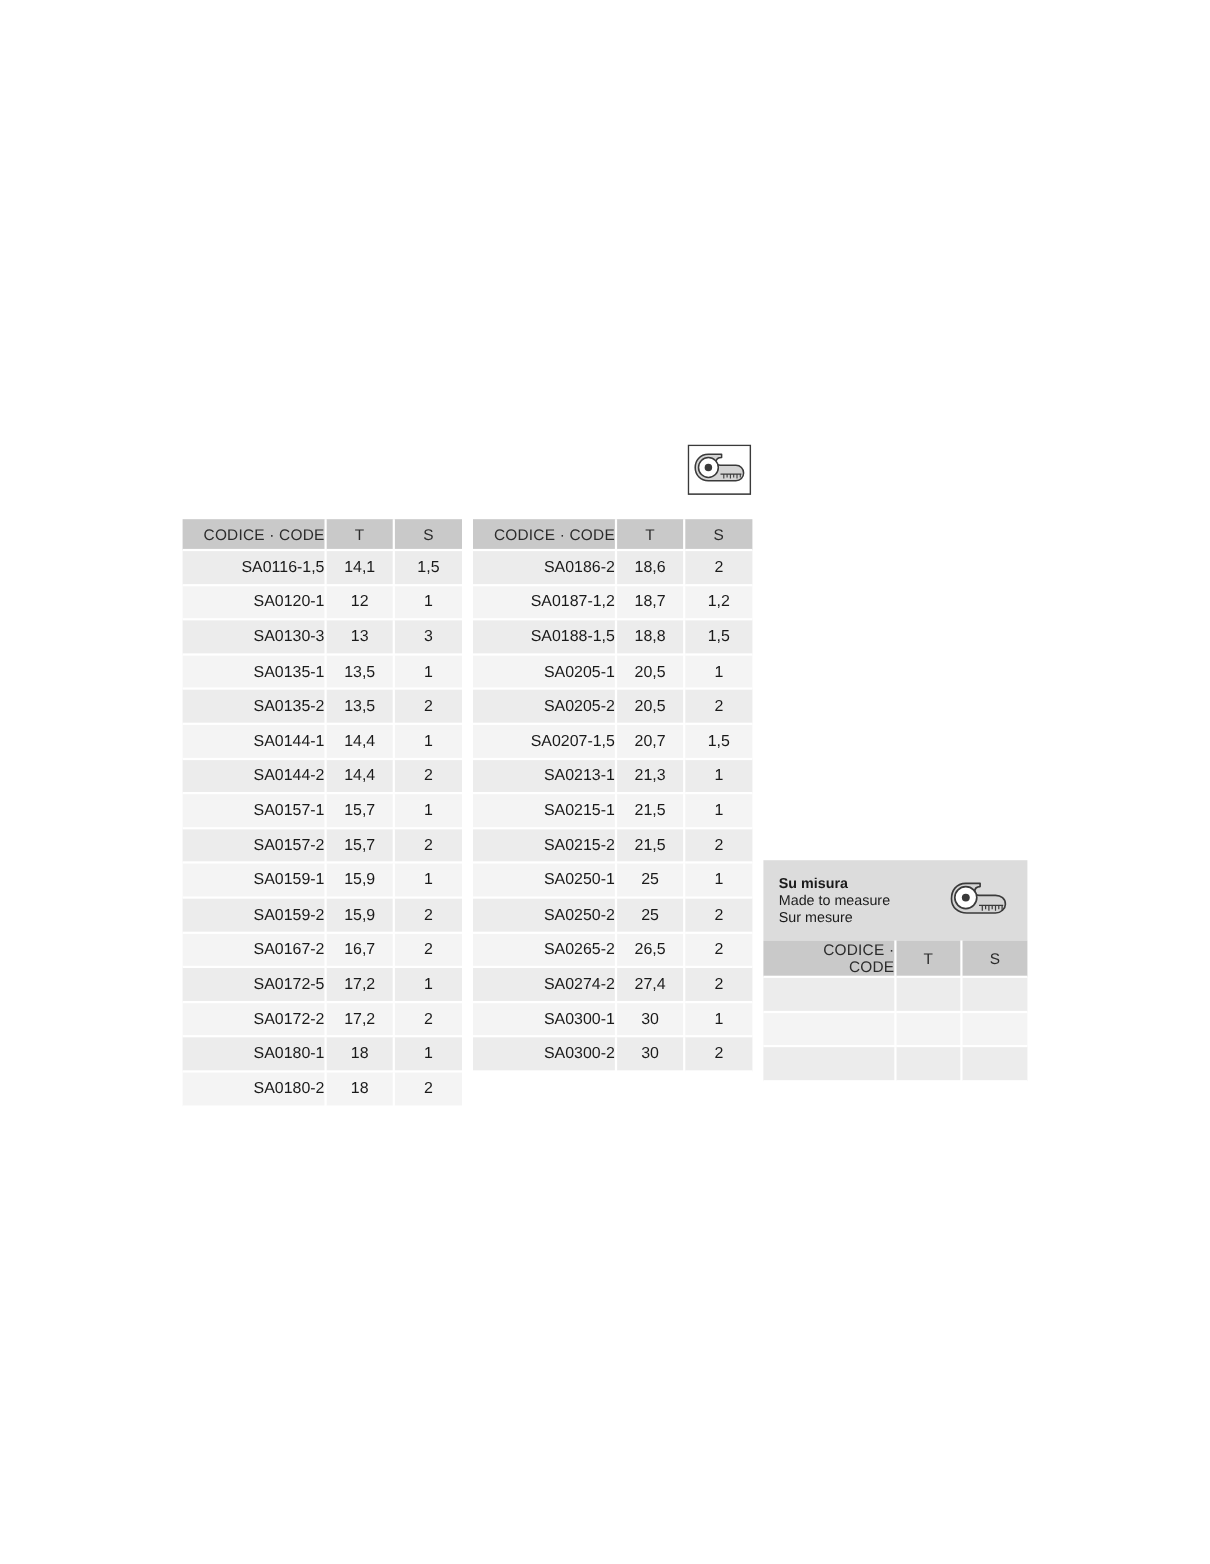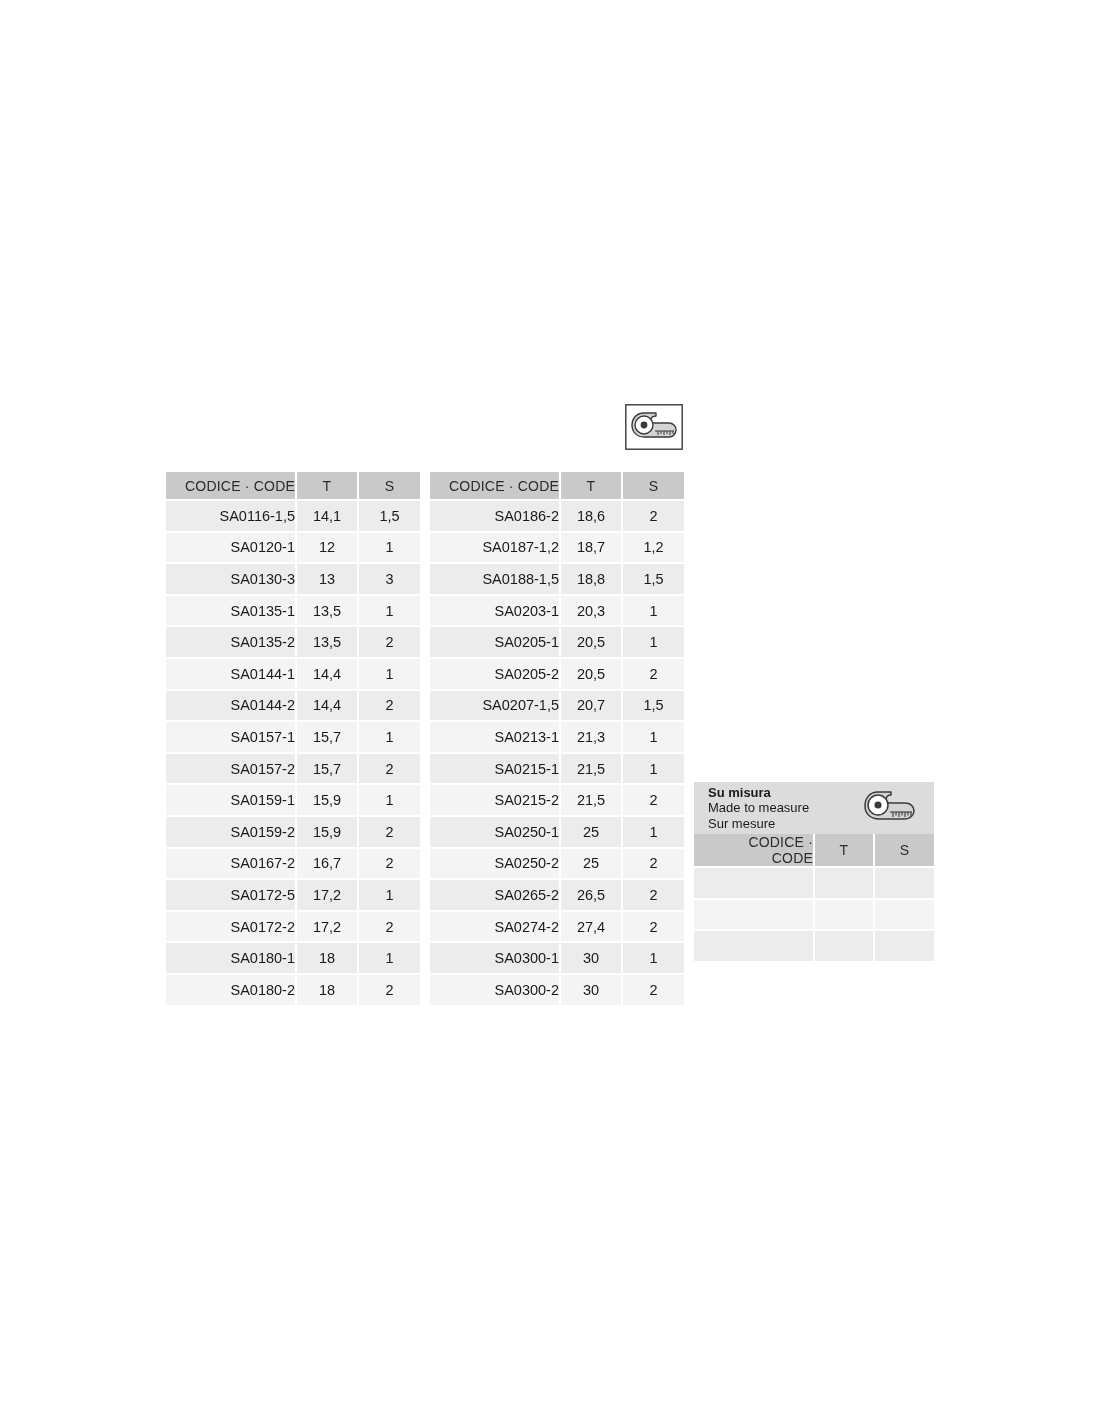--- a/index.html
+++ b/index.html
@@ -96,21 +96,21 @@
 
   
   #made-to-measure {
     position: absolute;
     left: 694px;
     top: 782px;
     width: 240px;
   }
   .mtm-head {
     background: #dcdcdc;
-    height: 52px;
+    height: 73px;
     display: flex;
     align-items: center;
     justify-content: space-between;
     padding: 0 10px 0 14px;
     box-sizing: border-box;
   }
   .mtm-labels {
     font-size: 13px;
     line-height: 15.5px;
     color: #1a1a1a;
@@ -270,25 +270,20 @@
         </tr>
         <tr>
           <td class="code-col">SA0187-1,2</td>
           <td>18,7</td>
           <td>1,2</td>
         </tr>
         <tr>
           <td class="code-col">SA0188-1,5</td>
           <td>18,8</td>
           <td>1,5</td>
-        </tr>
-        <tr>
-          <td class="code-col">SA0203-1</td>
-          <td>20,3</td>
-          <td>1</td>
         </tr>
         <tr>
           <td class="code-col">SA0205-1</td>
           <td>20,5</td>
           <td>1</td>
         </tr>
         <tr>
           <td class="code-col">SA0205-2</td>
           <td>20,5</td>
           <td>2</td>

